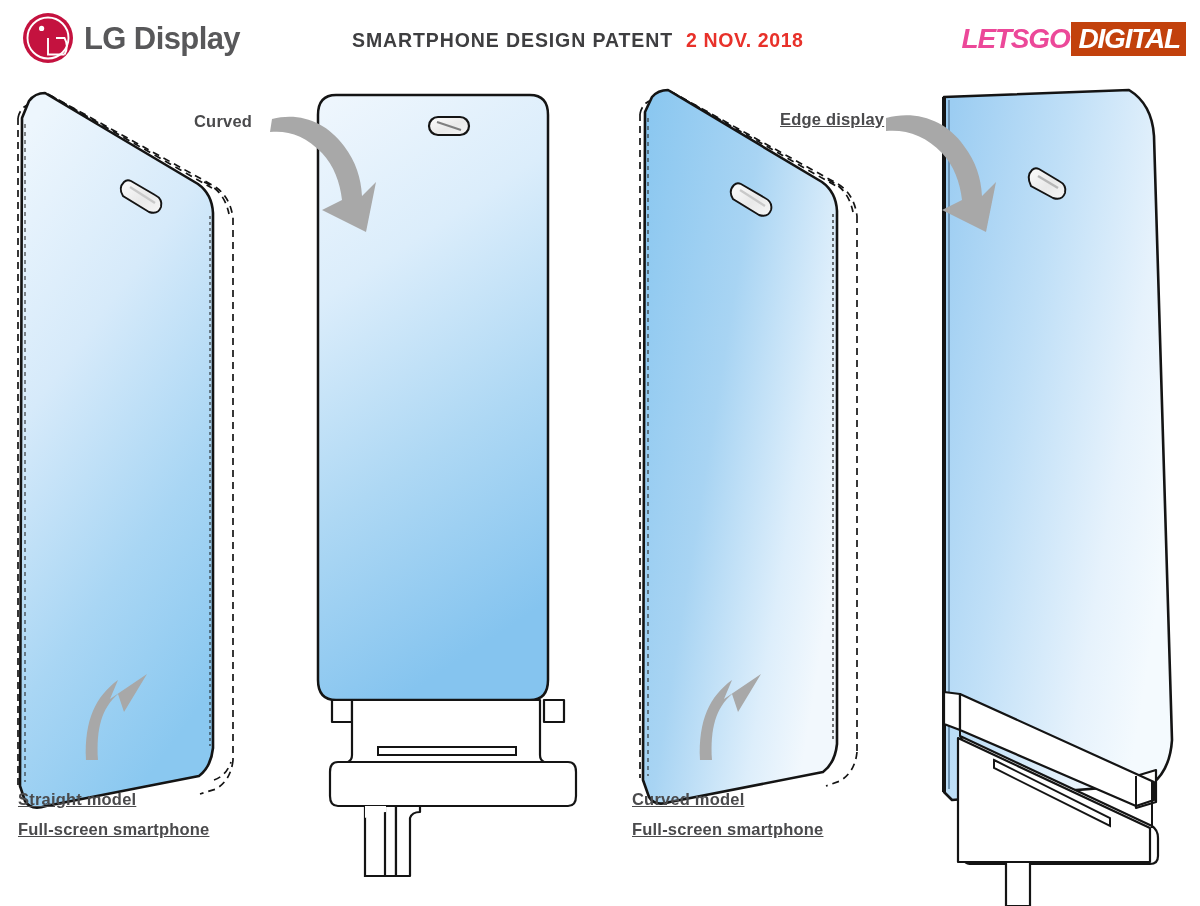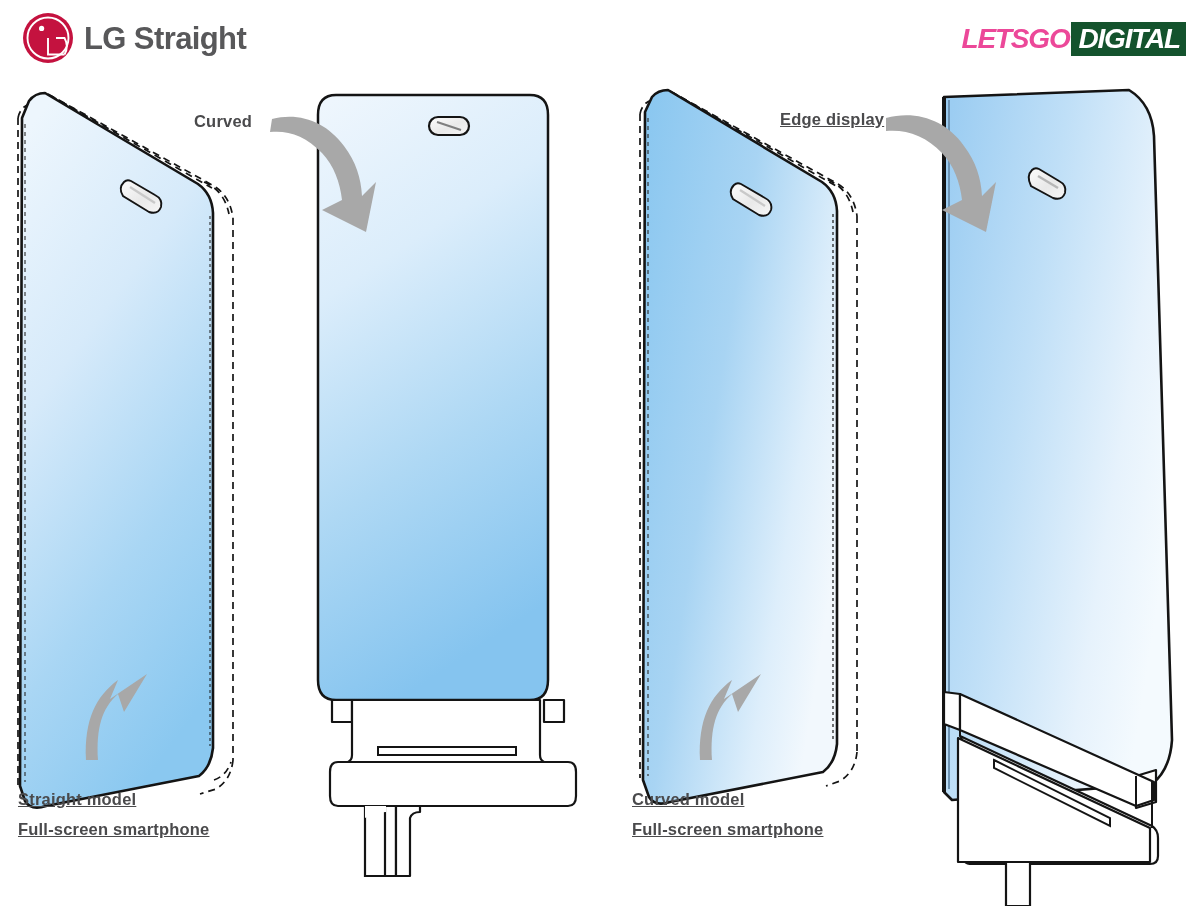--- a/index.html
+++ b/index.html
@@ -86,21 +86,21 @@
     padding-right: 2px;
     font-family: "Liberation Sans", sans-serif;
   }
   #lgd-digital {
     font-size: 28px;
     font-weight: bold;
     font-style: italic;
     color: #ffffff;
     letter-spacing: -1.2px;
     line-height: 34px;
-    background: #14532d;
+    background: #c2410c;
     padding: 0 6px 0 7px;
     font-family: "Liberation Sans", sans-serif;
   }
 
   
   .fig-label {
     position: absolute;
     font-size: 16.5px;
     font-weight: bold;
     color: #4a4a4c;
@@ -141,23 +141,27 @@
     <div id="lg-logo">
       <div class="lg-mark">
         <svg width="52" height="52" viewBox="0 0 52 52">
           <circle cx="26" cy="26" r="25" fill="#c4123f"></circle>
           <circle cx="26" cy="26" r="20.5" fill="none" stroke="#ffffff" stroke-width="1.9"></circle>
           <path d="M26 26 L26 42.5 L42.5 42.5" fill="none" stroke="#ffffff" stroke-width="1.9" stroke-linecap="butt"></path>
           <path d="M42.5 42.5 A16.5 16.5 0 0 0 42.5 26 L34 26" fill="none" stroke="#ffffff" stroke-width="1.9"></path>
           <circle cx="19.6" cy="16.4" r="2.6" fill="#ffffff"></circle>
         </svg>
       </div>
-      <span class="lg-text">LG Straight</span>
+      <span class="lg-text">LG Display</span>
     </div>
 
+    <div id="title-block">
+      <span id="patent-title">SMARTPHONE DESIGN PATENT</span>
+      <span id="patent-date">2 NOV. 2018</span>
+    </div>
 
     <div id="lgd-logo">
       <span id="lgd-letsgo">LETSGO</span>
       <span id="lgd-digital">DIGITAL</span>
     </div>
   </div>
 
   <svg id="art" viewBox="0 0 1200 906">
     <defs>
 

